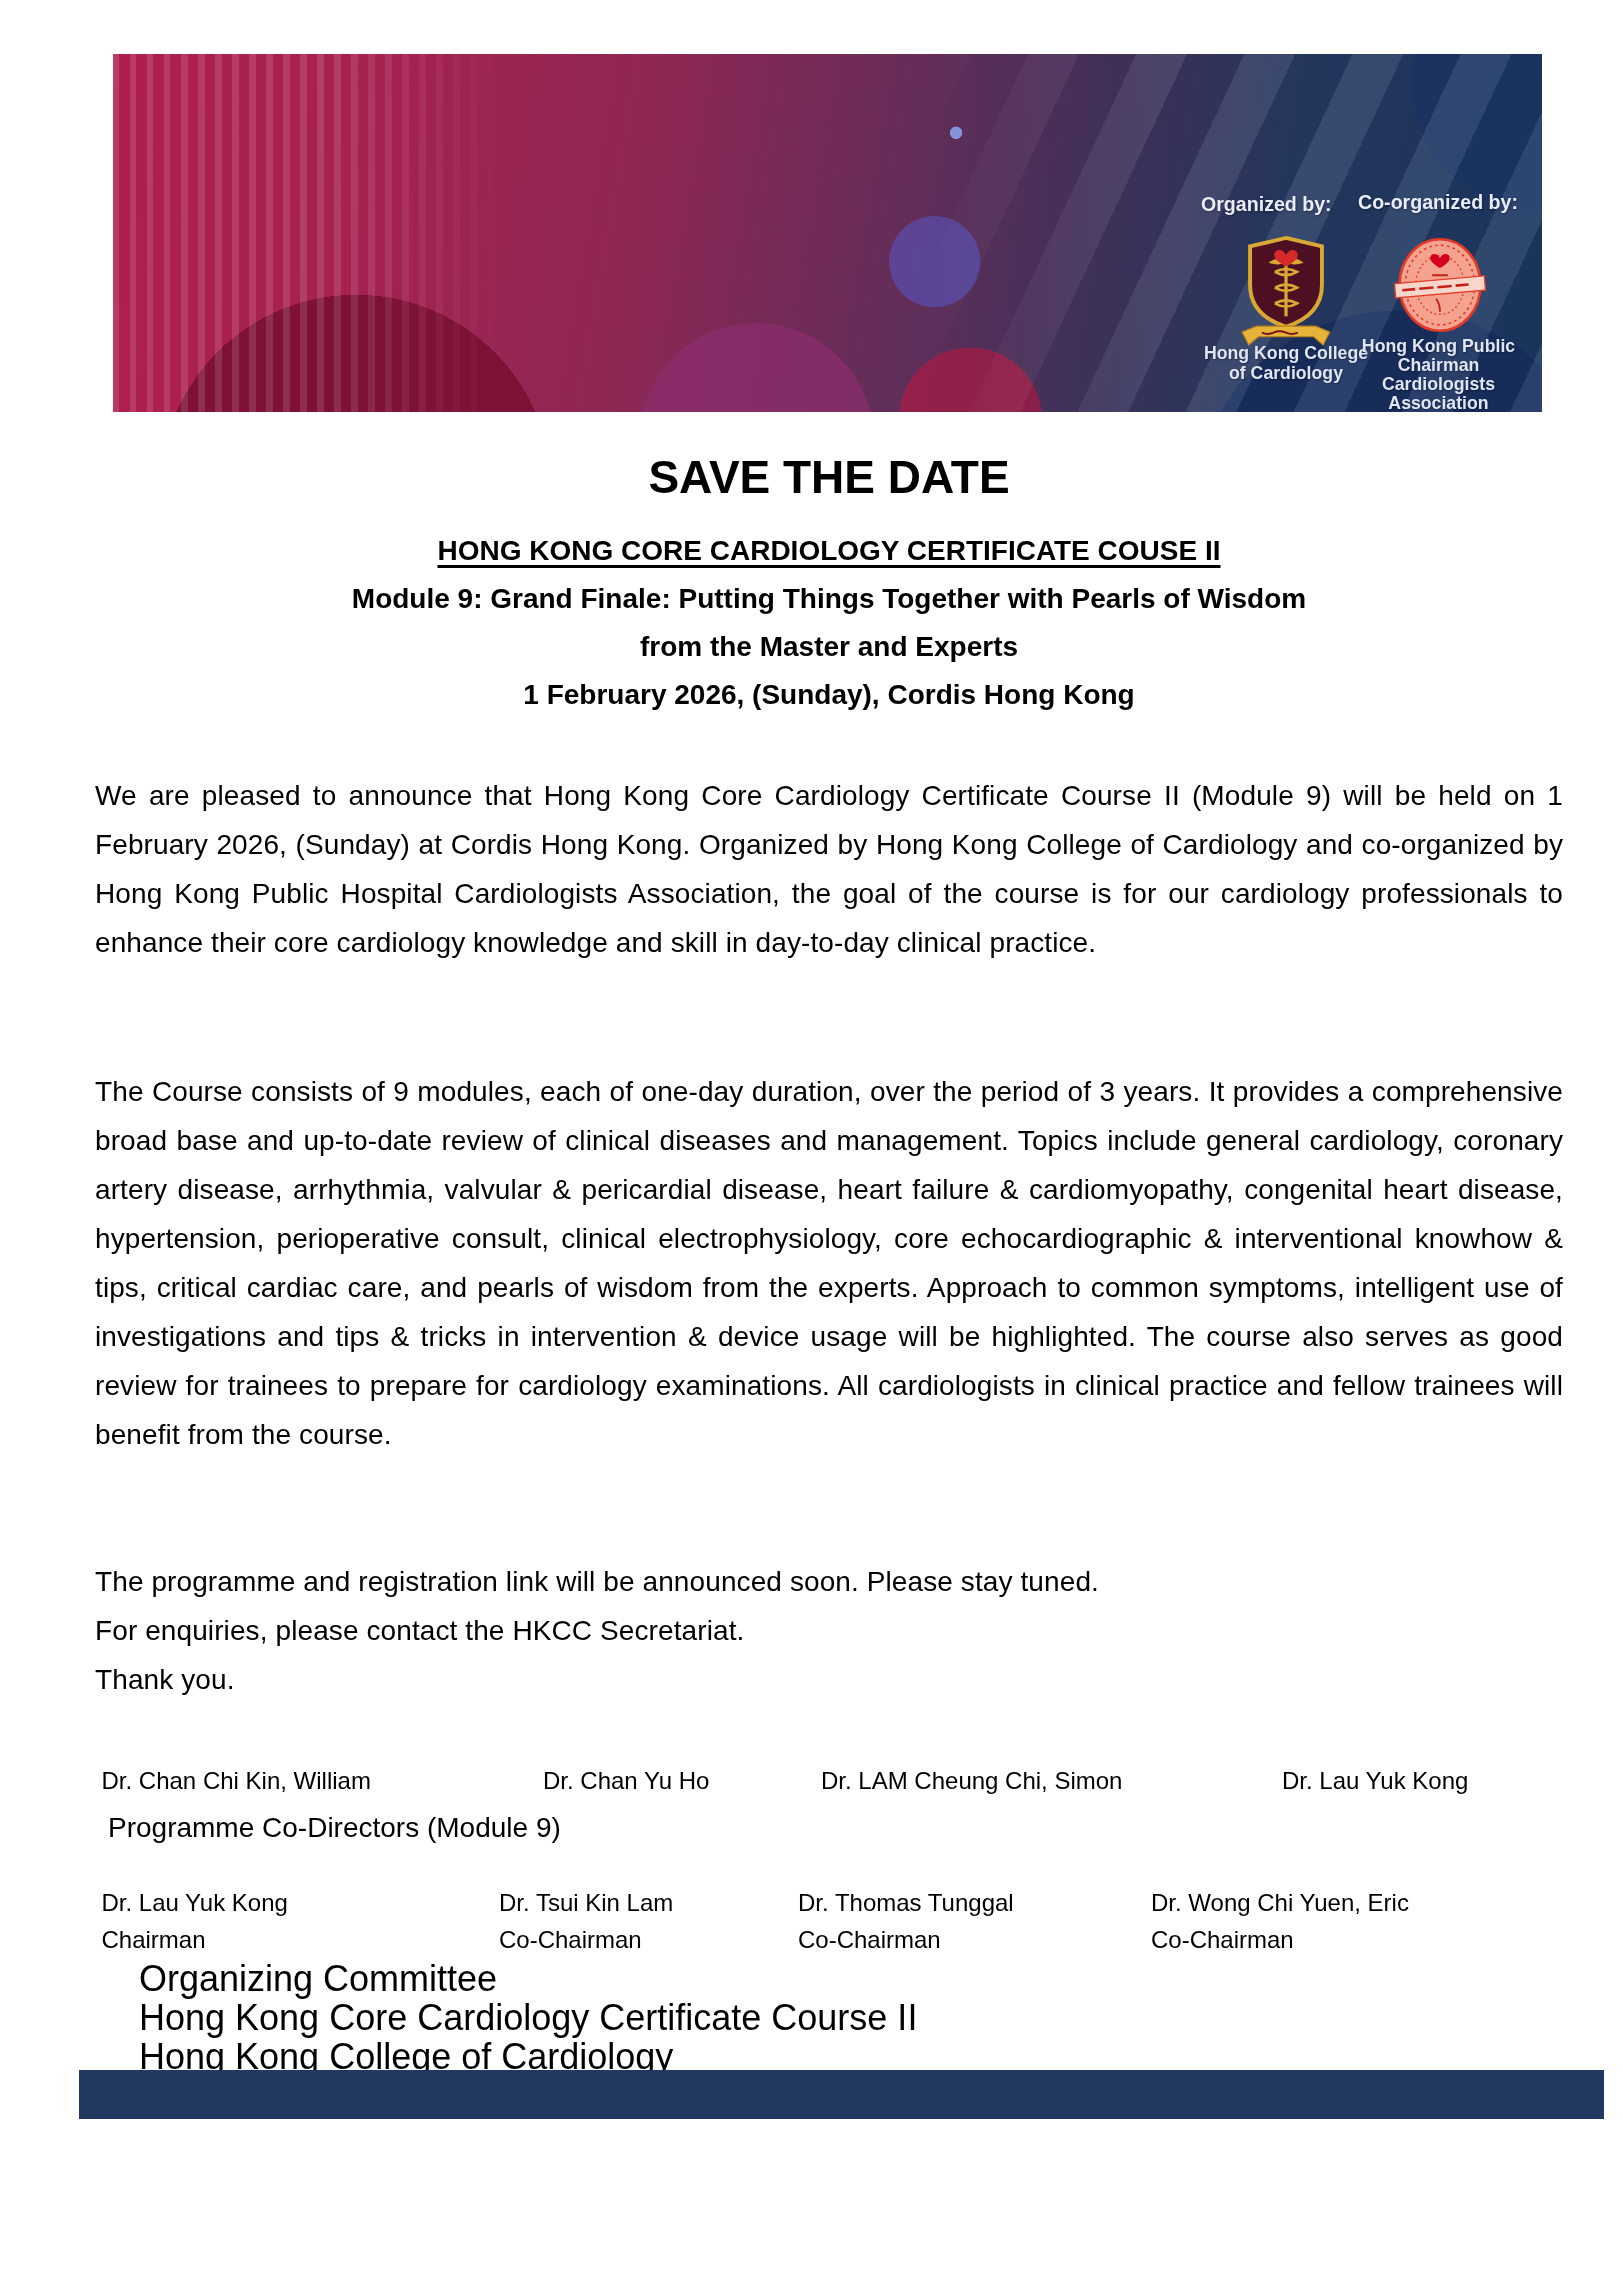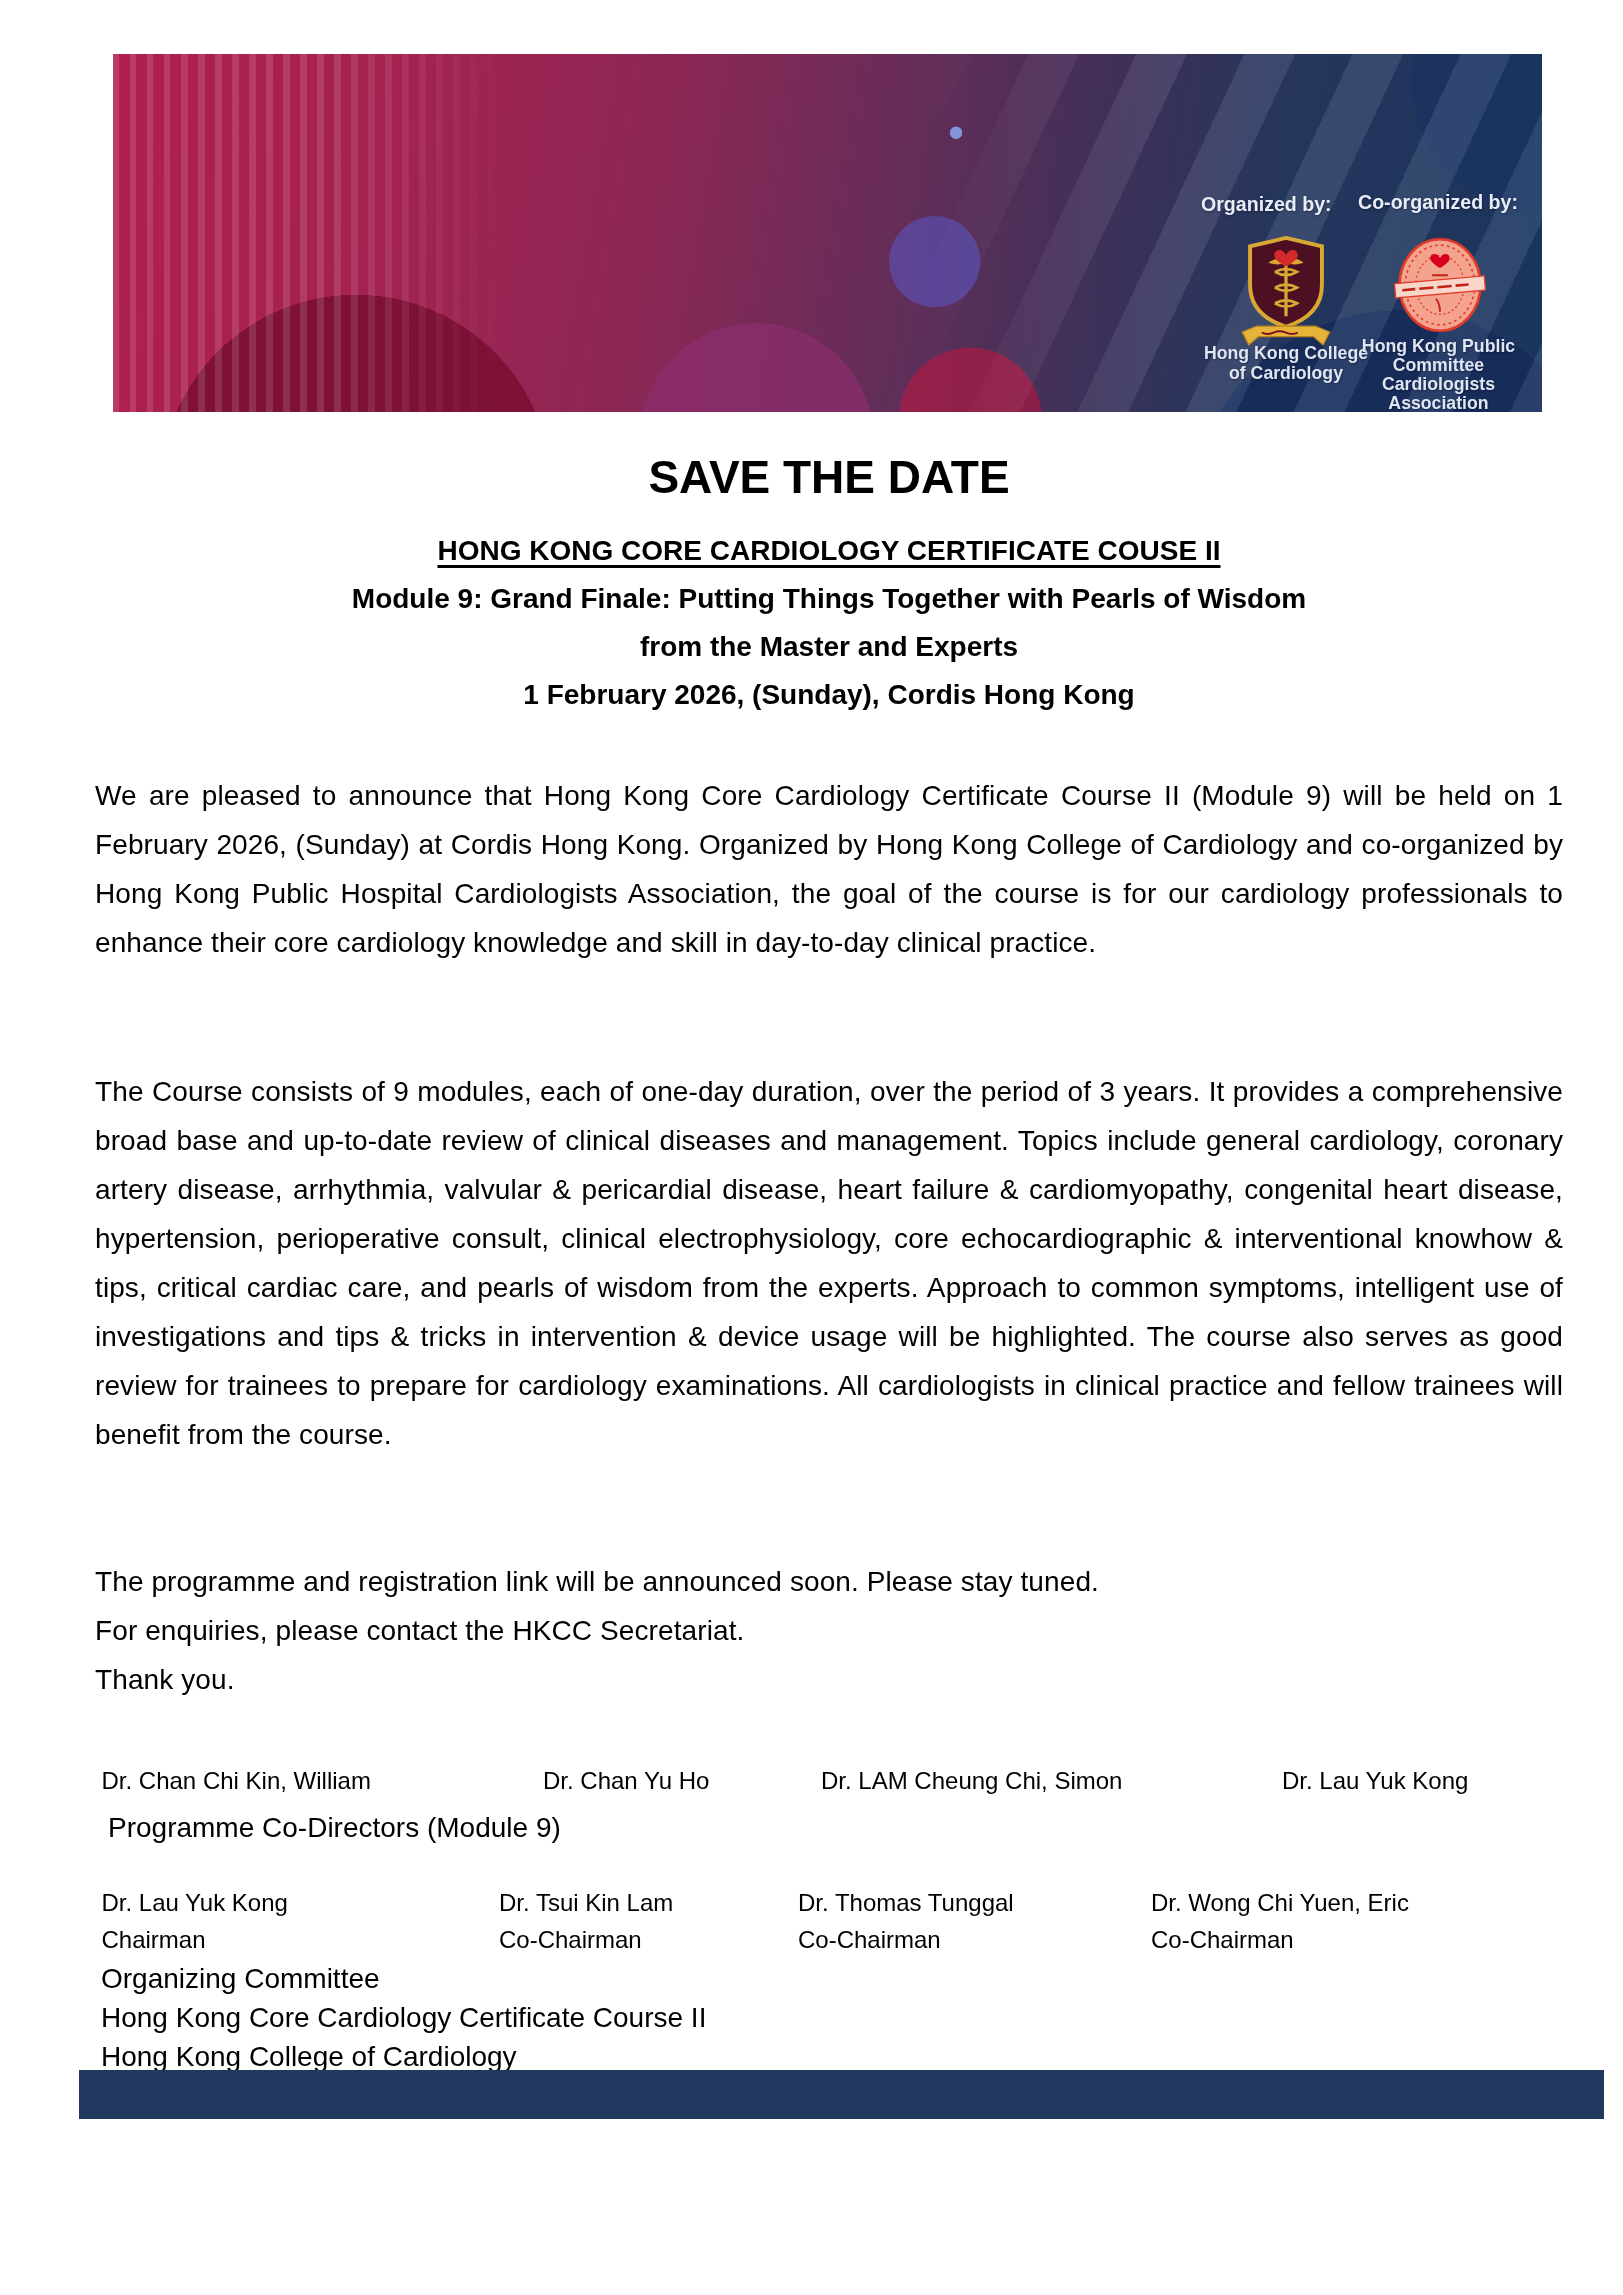--- a/index.html
+++ b/index.html
@@ -72,21 +72,21 @@
   }
   .p1{top:771px;}
   .p2{top:1067px;}
   .p3{top:1557px;text-align:left;}
   .row{position:absolute;left:95px;width:1468px;height:49px;font-size:24px;}
   .row span{position:absolute;top:0;white-space:nowrap;}
   .codirectors{top:1756px;line-height:49px;}
   .caption-line{top:1803px;left:108px;font-size:28px;line-height:49px;white-space:nowrap;}
   .committee-names{top:1883px;line-height:39px;}
   .committee-titles{top:1920px;line-height:39px;}
-  .committee-org{top:1959px;font-size:28px;line-height:39px;text-align:left;}
+  .committee-org{top:1959px;font-size:36px;line-height:39px;text-align:left;margin-left:38px;}
   .footer-bar{
     position:absolute;left:79px;top:2070px;width:1525px;height:49px;
   }
 </style>
 </head>
 <body>
 
 <div class="page">
 
   <div class="banner">
@@ -121,21 +121,21 @@
         <g transform="rotate(-5 70 78)">
           <rect x="1" y="67" width="138" height="22" fill="#f9d6c9" stroke="#e23a28" stroke-width="2"></rect>
           <path d="M12 78 h20 m6 0 h22 m6 0 h22 m6 0 h20" stroke="#c22316" stroke-width="4" fill="none"></path>
         </g>
         <path d="M64 96 q6 8 6 20 M58 60 h24" stroke="#c22316" stroke-width="3" fill="none"></path>
       </svg>
     </div>
 
     <div class="org-caption" style="left:1234px;top:283px;width:183px;line-height:19px;">
       <div>Hong Kong Public</div>
-      <div>Committee Cardiologists</div>
+      <div>Chairman Cardiologists</div>
       <div>Association</div>
     </div>
   </div>
 
   <div class="blk headline">
     <span>SAVE THE DATE</span>
   </div>
 
   <div class="blk subhead">
     <div><span class="u1">HONG KONG CORE CARDIOLOGY CERTIFICATE COUSE II</span></div>

